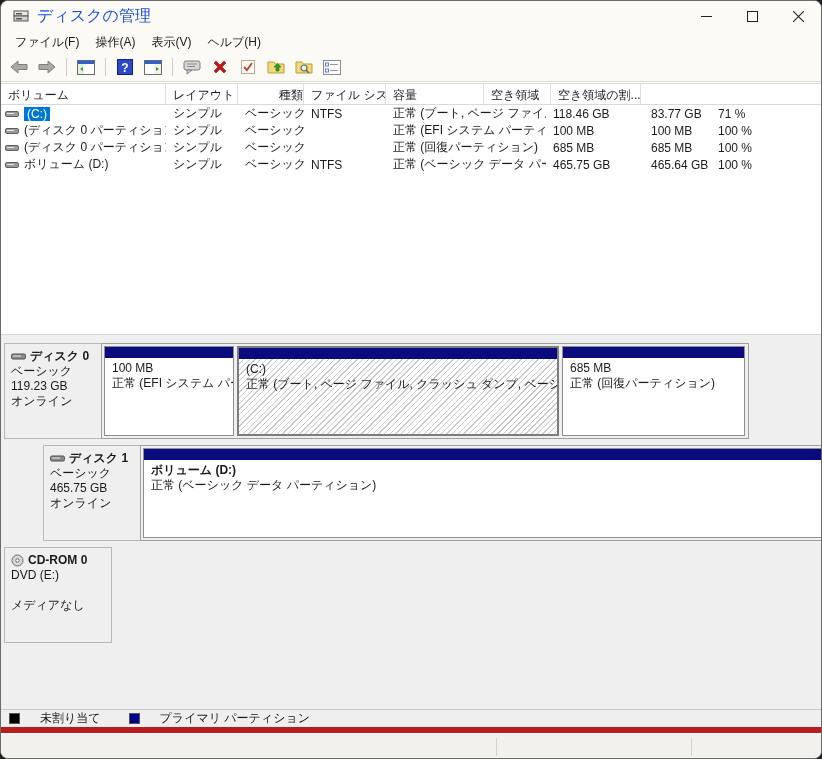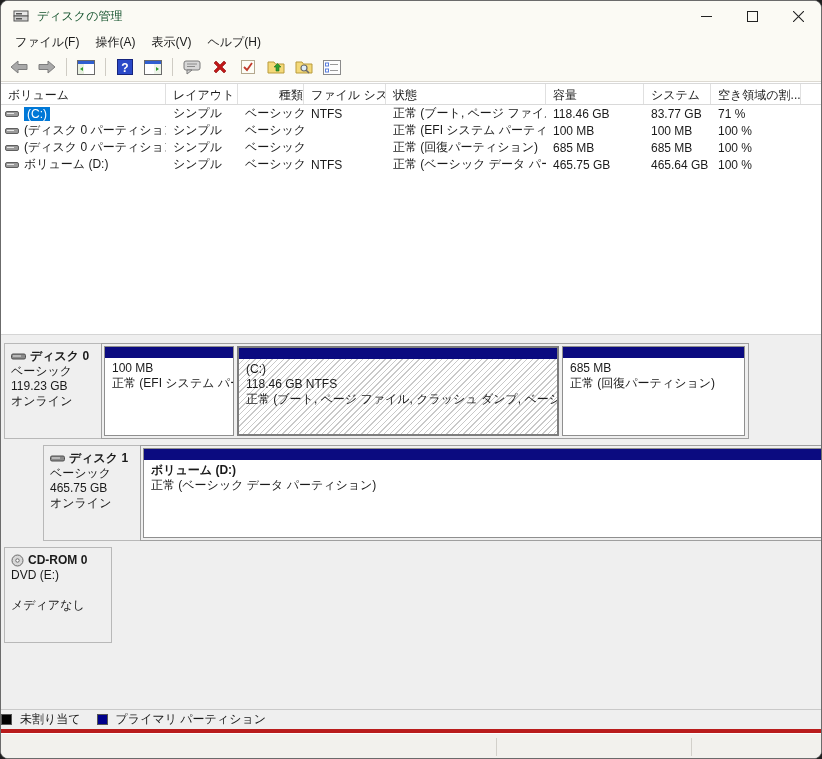--- a/index.html
+++ b/index.html
@@ -13,21 +13,21 @@
     position:absolute;left:0;top:0;width:822px;height:759px;
     background:#ffffff;border-radius:8px 8px 8px 8px;overflow:hidden;
     border:1px solid #6b6b6b;box-sizing:border-box;
   }
   
   .titlebar{
     position:absolute;left:0;top:0;width:100%;height:30px;
     background:#fbfaf4;display:flex;align-items:center;
   }
   .titlebar .app-icon{margin-left:12px;margin-right:8px;display:flex;}
-  .titlebar .title{font-size:12px;color:#14532d;}
+  .titlebar .title{font-size:16px;color:#1d4ed8;}
   .win-controls{position:absolute;right:0;top:0;height:30px;display:flex;}
   .win-btn{width:46px;height:30px;display:flex;align-items:center;justify-content:center;cursor:default;}
   
   .menubar{
     position:absolute;left:0;top:30px;width:100%;height:22px;
     background:#fbfaf4;display:flex;align-items:center;padding-left:6px;box-sizing:border-box;text-align:center;
   }
   .menu-item{padding:2px 8px;white-space:nowrap;}
   
   .toolbar{
@@ -77,22 +77,22 @@
   .partition.hatched{
     border:2px solid #7d7d7d;
     background-image:repeating-linear-gradient(135deg,#ffffff 0 3px,#c9c9c9 3px 4px);
   }
   .pbar{height:11px;background:#0b0b80;width:100%;}
   .ptext{padding:3px 0 0 7px;line-height:15px;}
   .ptext div{white-space:nowrap;overflow:hidden;}
   
   .legend{
     position:absolute;left:0;top:708px;width:100%;height:24px;background:#efefef;
-    border-top:1px solid #c9c9c9;border-bottom:4px solid #b91c1c;
-    display:flex;align-items:center;box-sizing:border-box;gap:8px;
+    border-top:1px solid #c9c9c9;border-bottom:6px solid #b91c1c;
+    display:flex;align-items:center;padding-left:8px;box-sizing:border-box;gap:20px;
   }
   .swatch{width:11px;height:11px;display:inline-block;border:1px solid #555;box-sizing:border-box;}
   .sw-unalloc{background:#000000;}
   .sw-primary{background:#00008b;margin-left:8px;}
   
   .statusbar{
     position:absolute;left:0;top:733px;width:100%;height:26px;background:#f2f1ed;
   }
   .sb-sep{position:absolute;top:4px;width:1px;height:18px;background:#d2d0ca;}
   
@@ -217,23 +217,22 @@
       </svg>
     </div>
   </div>
 
   <div class="volume-list">
     <div class="vl-header">
       <div class="vl-hcell c1">ボリューム</div>
       <div class="vl-hcell c2">レイアウト</div>
       <div class="vl-hcell c3">種類</div>
       <div class="vl-hcell c4">ファイル システム</div>
-      <div class="vl-hcell c5">状態</div>
       <div class="vl-hcell c6">容量</div>
-      <div class="vl-hcell c7">システム</div>
+      <div class="vl-hcell c7">空き領域</div>
       <div class="vl-hcell c8">空き領域の割...</div>
       <div class="vl-hcell cfill"></div>
     </div>
 
     <div class="vl-row">
       <div class="vl-cell c1 name-cell">
         <span class="vol-ico">
           <svg width="14" height="10" viewBox="0 0 14 10">
               <rect x="0.5" y="2.5" width="13" height="5" rx="1.5" fill="#9a9a9a" stroke="#5f5f5f"></rect>
               <rect x="2" y="4" width="7" height="1" fill="#e8e8e8"></rect>
@@ -331,21 +330,20 @@
           <div class="ptext">
             <div></div>
             <div>100 MB</div>
             <div>正常 (EFI システム パーテ</div>
           </div>
         </div>
         <div class="partition hatched" style="width:322px;">
           <div class="pbar"></div>
           <div class="ptext">
             <div>(C:)</div>
-            <div>118.46 GB NTFS</div>
             <div>正常 (ブート, ページ ファイル, クラッシュ ダンプ, ベーシック データ パーテ</div>
           </div>
         </div>
         <div class="partition" style="width:183px;">
           <div class="pbar"></div>
           <div class="ptext">
             <div></div>
             <div>685 MB</div>
             <div>正常 (回復パーティション)</div>
           </div>

